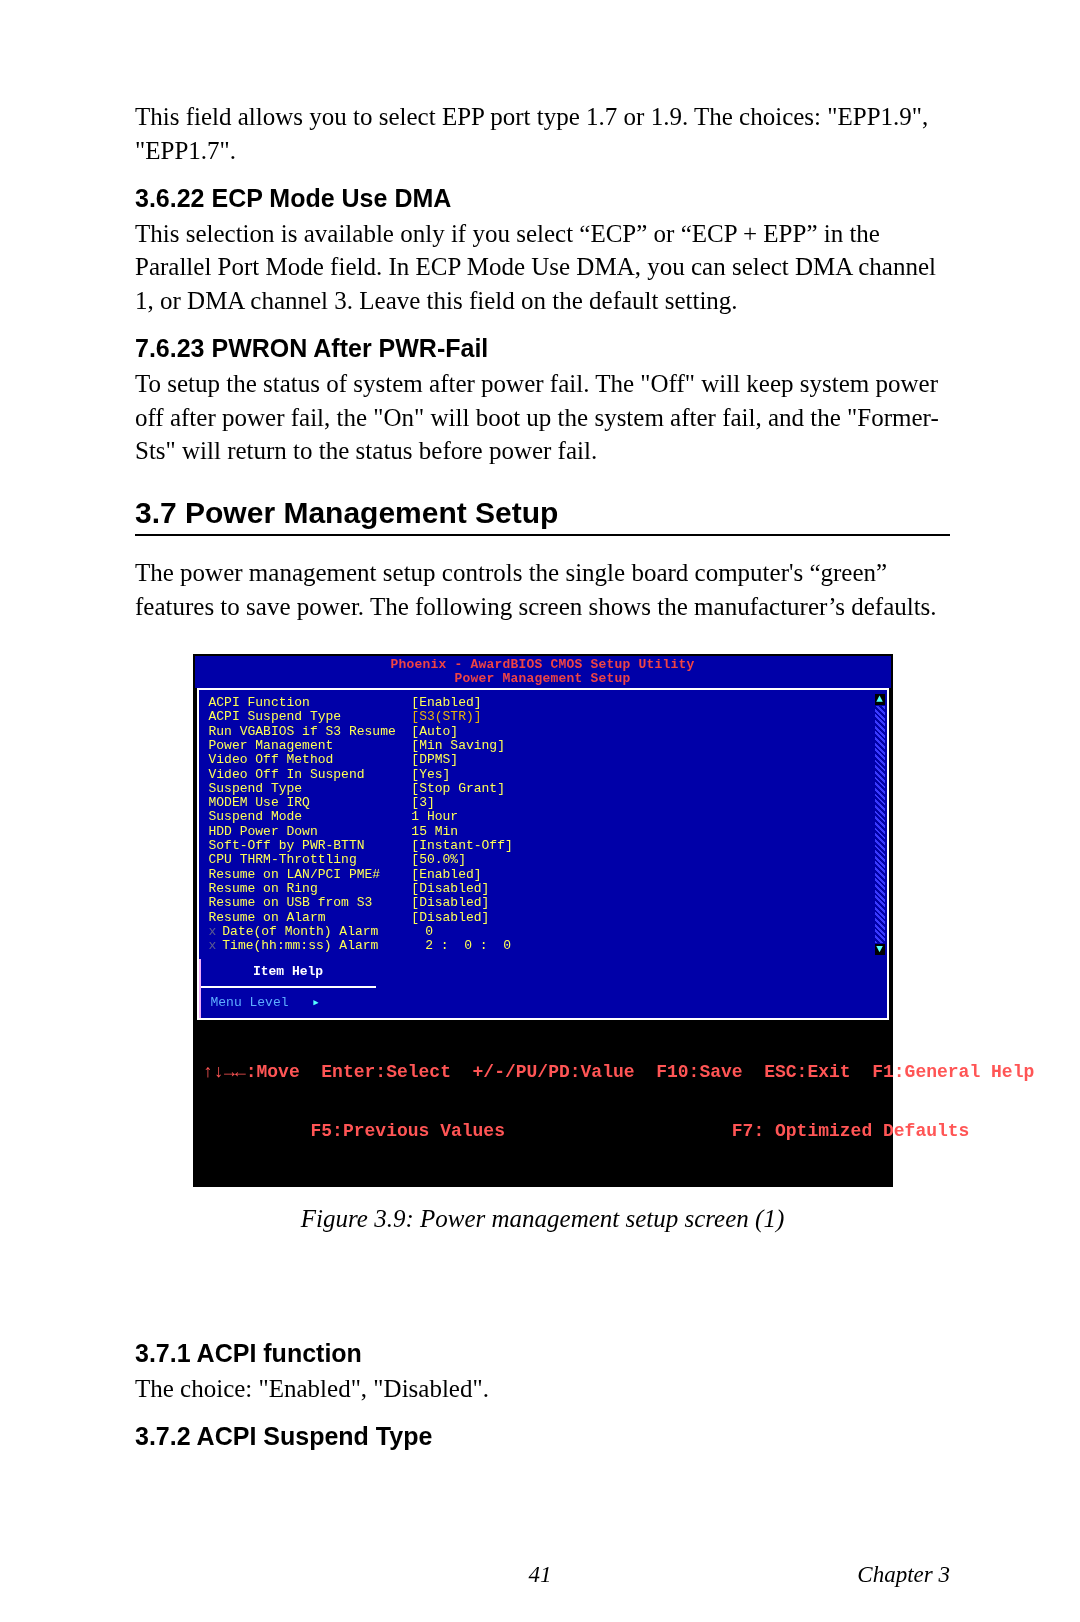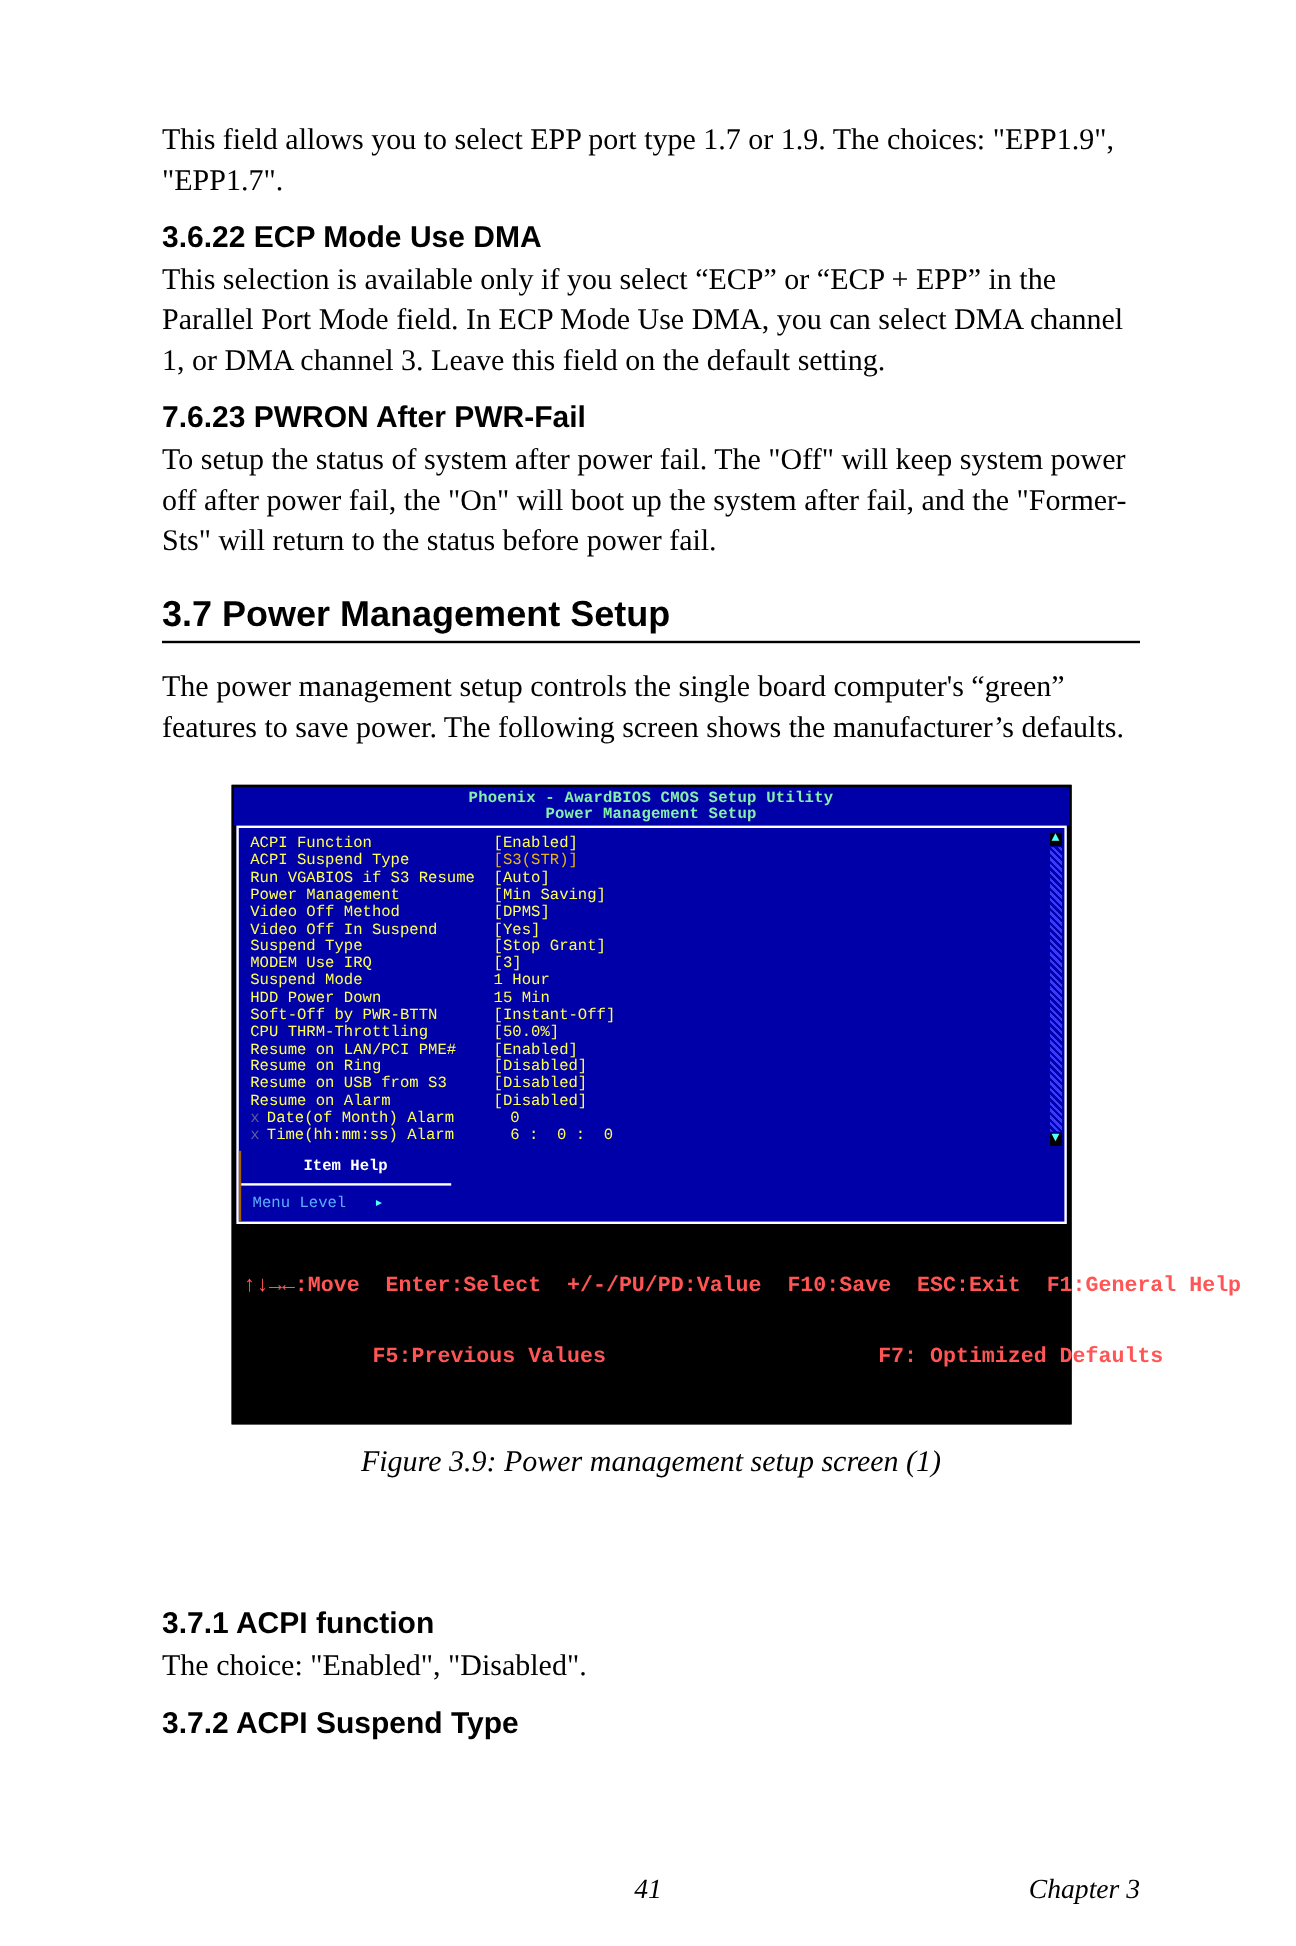--- a/index.html
+++ b/index.html
@@ -71,21 +71,21 @@
     font-family: "Courier New", monospace;
     font-size: 13px;
     line-height: 1.1;
     color: #fff;
   }
   .bios-inner {
     border: 2px solid #000;
   }
   .bios-title {
     background: #0000a8;
-    color: #86efac;
+    color: #ef4444;
     text-align: center;
     padding: 2px 0 2px 0;
     font-weight: bold;
     letter-spacing: 0.2px;
   }
   .bios-body {
     display: flex;
     background: #0000a8;
     border-top: 2px solid #fff;
     border-bottom: 2px solid #fff;
@@ -102,21 +102,21 @@
   }
   .bios-row {
     white-space: pre;
   }
   .bios-row .lbl { color: #ffff55; }
   .bios-row .val { color: #ffff55; }
   .bios-row.highlight .val { color: #eab308; }
   .bios-row.dim { color: #5e5e8f; }
   .bios-right {
     width: 175px;
-    border-left: 2px solid #a16207;
+    border-left: 2px solid #f0abfc;
     padding: 0;
   }
   .bios-right-header {
     color: #fff;
     text-align: center;
     padding: 6px 0;
     border-bottom: 2px solid #fff;
     font-weight: bold;
   }
   .bios-right-body {
@@ -196,21 +196,21 @@
             <div class="bios-row"><span class="lbl">MODEM Use IRQ             </span><span class="val">[3]</span></div>
             <div class="bios-row dim"><span class="lbl">Suspend Mode              </span><span class="val">1 Hour</span></div>
             <div class="bios-row dim"><span class="lbl">HDD Power Down            </span><span class="val">15 Min</span></div>
             <div class="bios-row"><span class="lbl">Soft-Off by PWR-BTTN      </span><span class="val">[Instant-Off]</span></div>
             <div class="bios-row"><span class="lbl">CPU THRM-Throttling       </span><span class="val">[50.0%]</span></div>
             <div class="bios-row"><span class="lbl">Resume on LAN/PCI PME#    </span><span class="val">[Enabled]</span></div>
             <div class="bios-row"><span class="lbl">Resume on Ring            </span><span class="val">[Disabled]</span></div>
             <div class="bios-row"><span class="lbl">Resume on USB from S3     </span><span class="val">[Disabled]</span></div>
             <div class="bios-row"><span class="lbl">Resume on Alarm           </span><span class="val">[Disabled]</span></div>
             <div class="bios-row dim"><span class="bios-x">x</span><span class="lbl">Date(of Month) Alarm      </span><span class="val">0</span></div>
-            <div class="bios-row dim"><span class="bios-x">x</span><span class="lbl">Time(hh:mm:ss) Alarm      </span><span class="val">6 :  0 :  0</span></div>
+            <div class="bios-row dim"><span class="bios-x">x</span><span class="lbl">Time(hh:mm:ss) Alarm      </span><span class="val">2 :  0 :  0</span></div>
             <div class="bios-scroll">
             <span class="arr">▲</span>
             <span class="track"></span>
             <span class="arr bottom">▼</span>
           </div>
         </div>
         <div class="bios-right">
           <div class="bios-right-header">Item Help</div>
           <div class="bios-right-body">
             <span>Menu Level</span>

